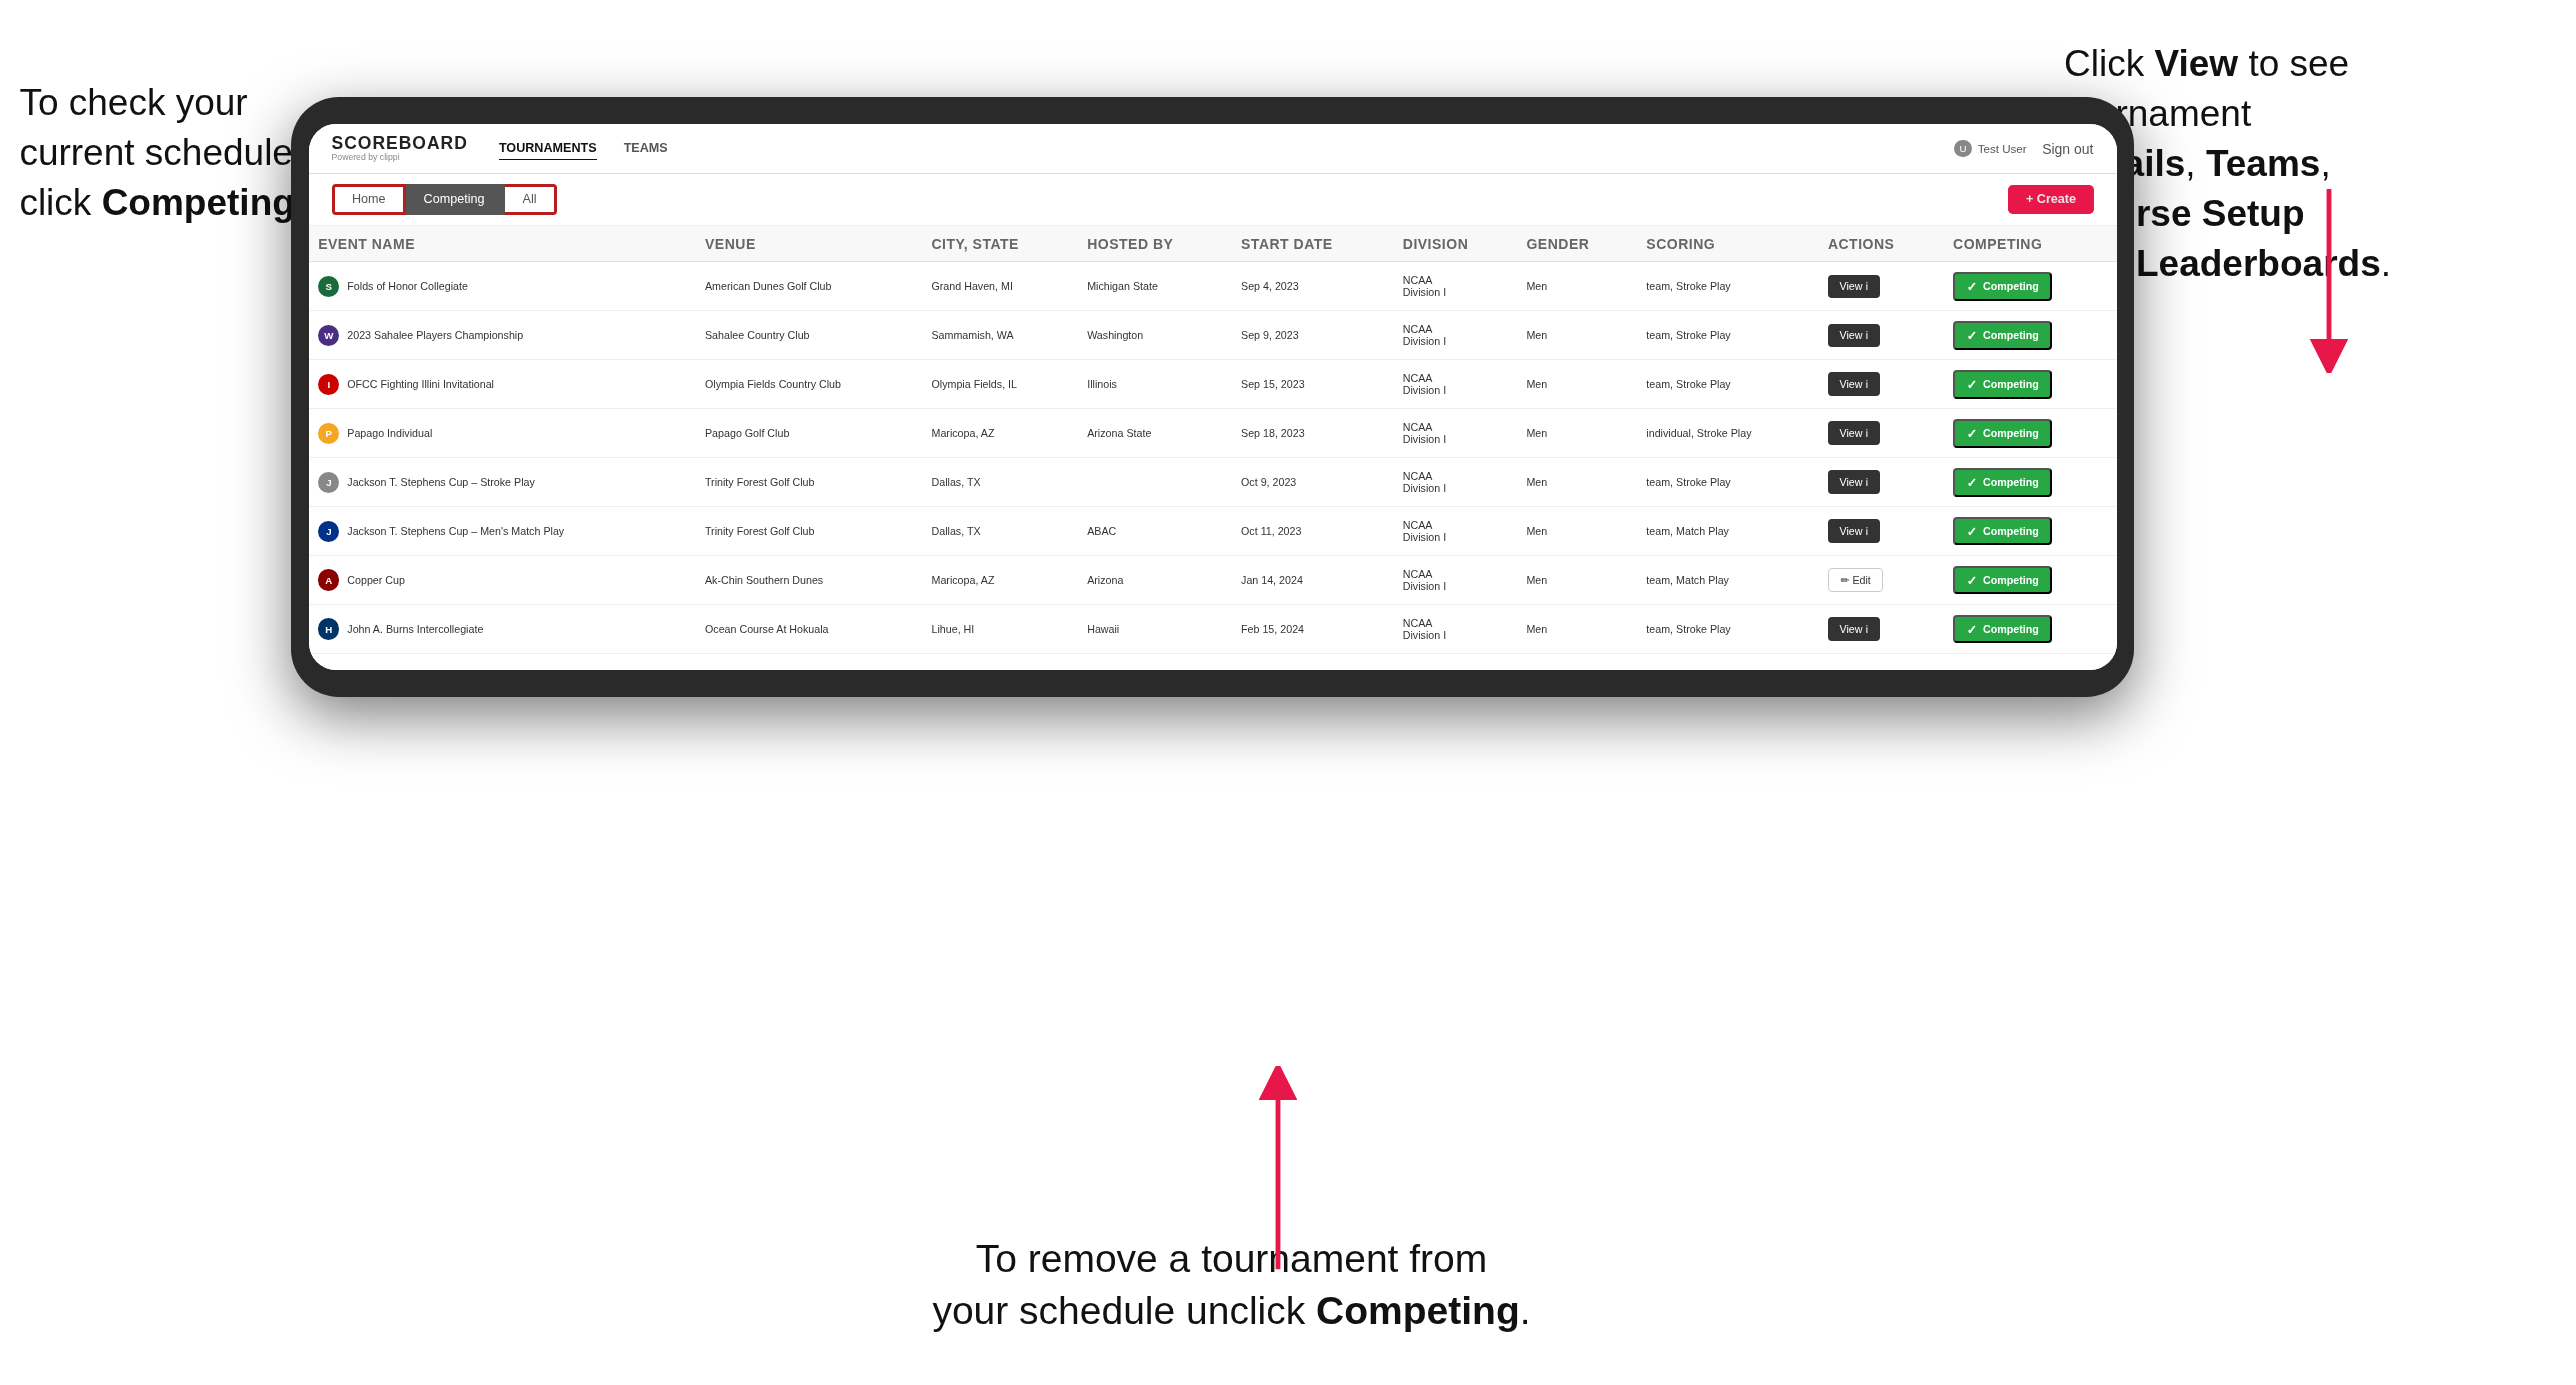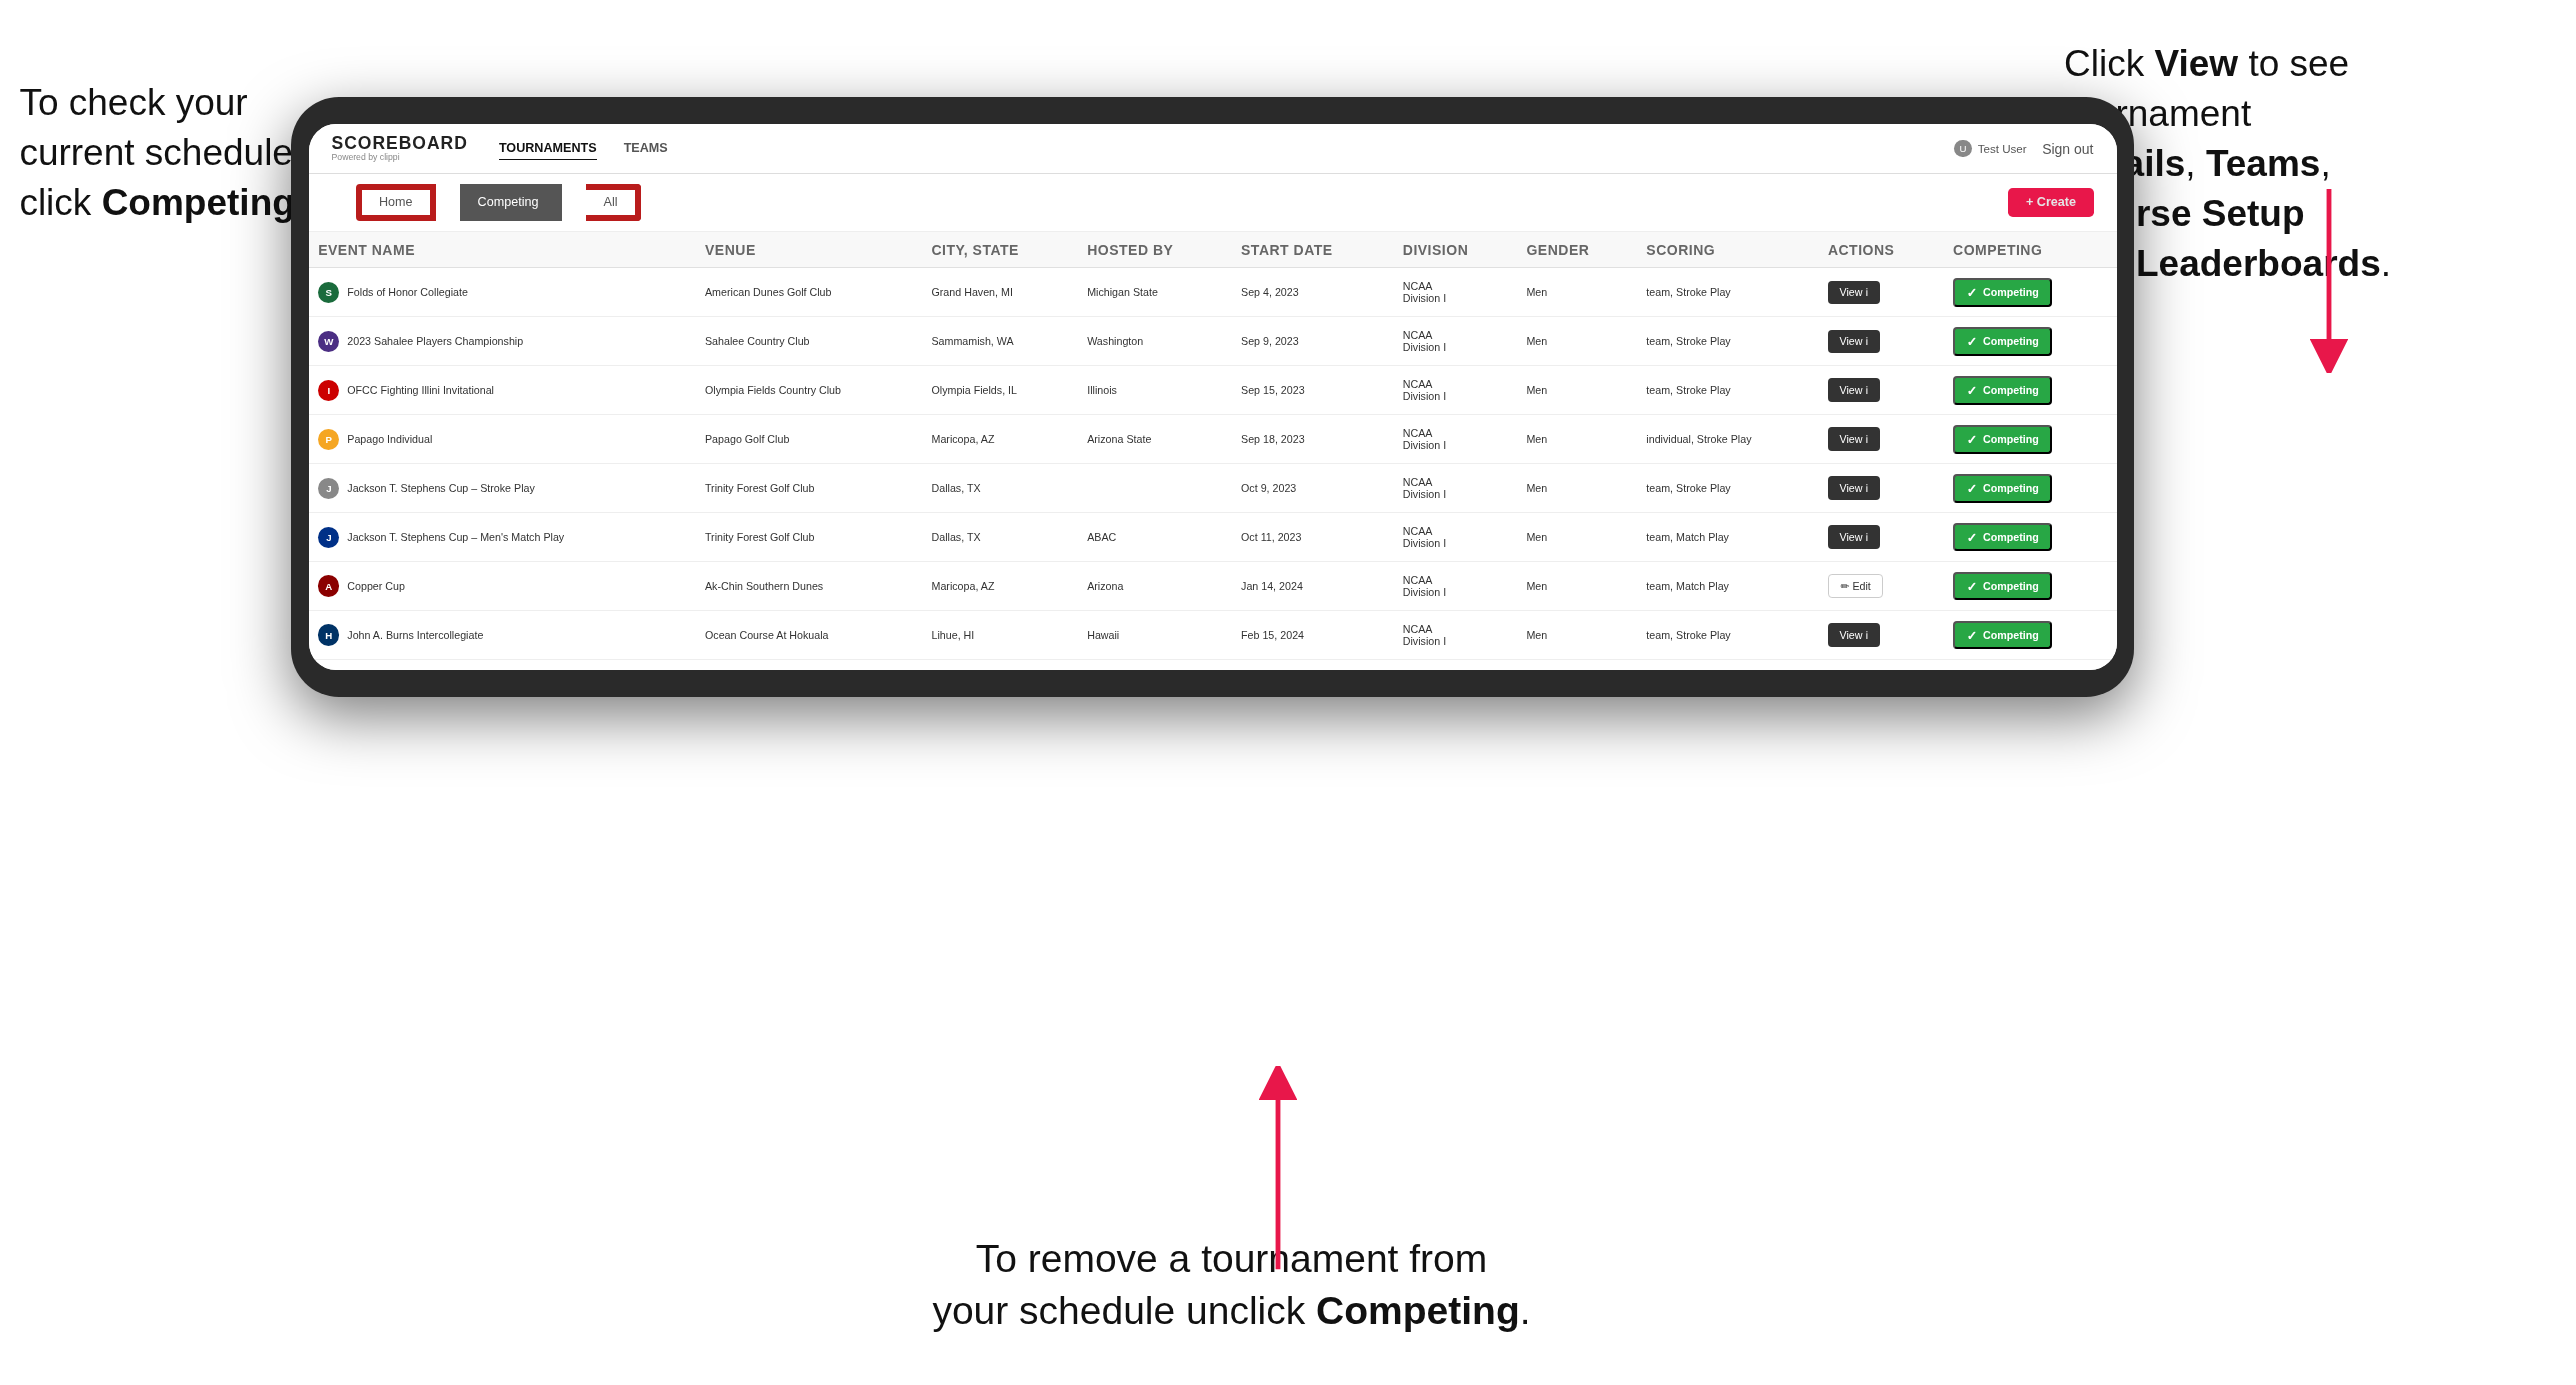--- a/index.html
+++ b/index.html
@@ -132,25 +132,24 @@
       border-bottom: 1px solid #eee;
       flex-shrink: 0;
     }
     .filter-tabs {
       display: flex;
       gap: 0;
     }
     .filter-tab {
       padding: 5.8px 17.5px;
       font-size: 12.6px;
-      border: 6px solid #b91c1c;
+      border: 3px solid #b91c1c;
       background: #fff;
       cursor: pointer;
       color: #555;
-      margin-left: 24px;
     }
     .filter-tab:first-child { border-radius: 3.9px 0 0 3.9px; }
     .filter-tab:last-child { border-radius: 0 3.9px 3.9px 0; border-left: none; }
     .filter-tab.active {
       background: #555;
       color: #fff;
       border-color: #555;
     }
     .filter-tab:nth-child(2) { border-left: none; }
 

